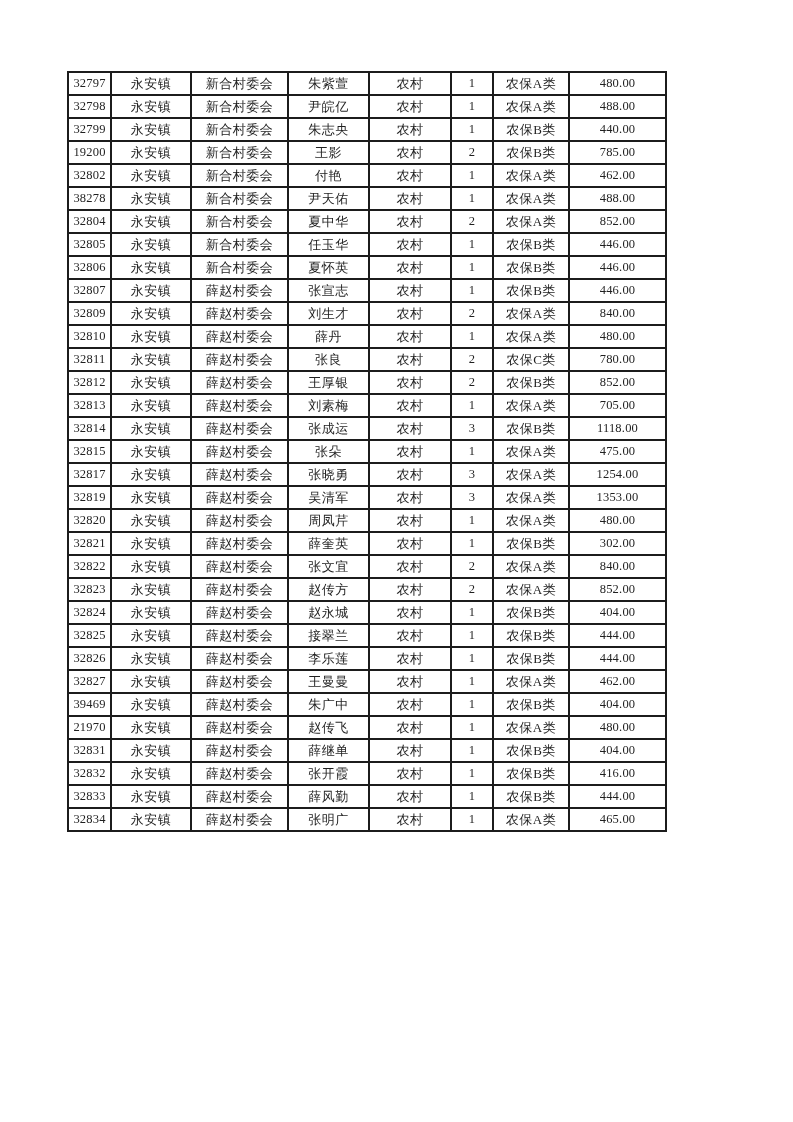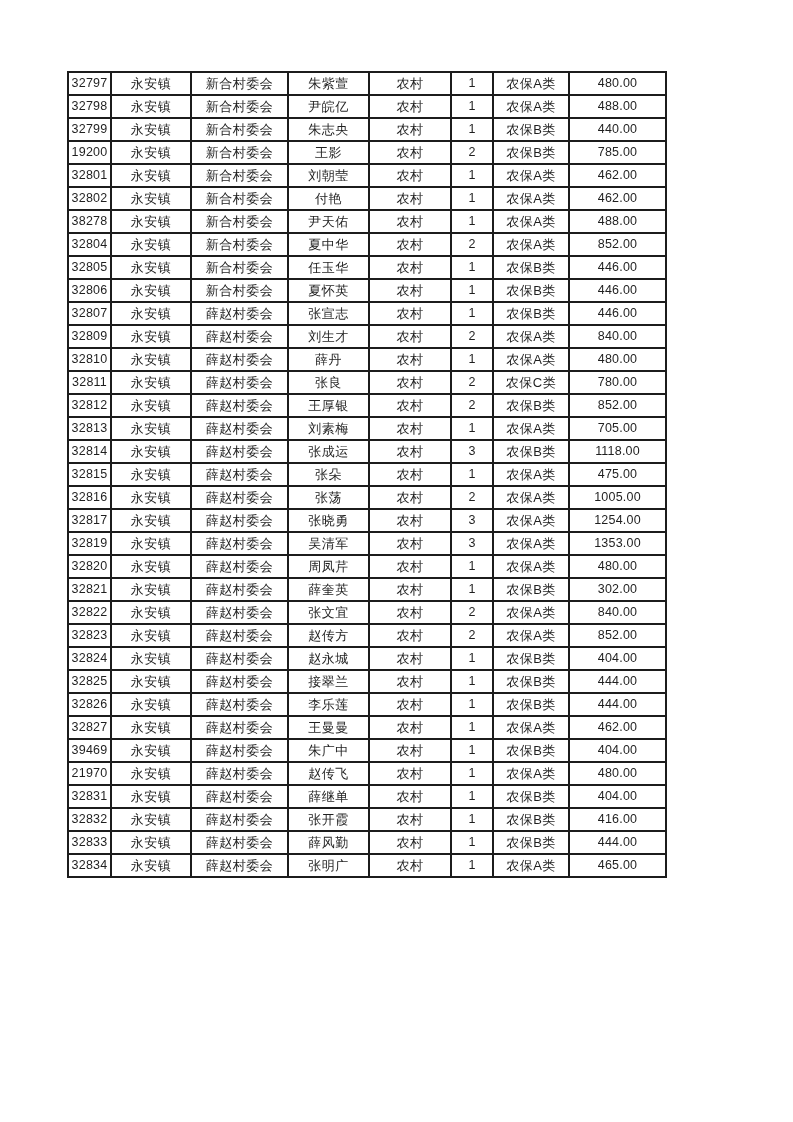--- a/index.html
+++ b/index.html
@@ -6,21 +6,21 @@
     margin: 0;
     padding: 0;
     background: #ffffff;
   }
   .page {
     position: relative;
     width: 793px;
     height: 1122px;
     background: #ffffff;
     overflow: hidden;
-    font-family: Liberation Sans, sans-serif;
+    font-family: Liberation Serif, serif;
     color: #1f1f1f;
   }
   table.roster {
     position: absolute;
     left: 67px;
     top: 71px;
     border-collapse: collapse;
     table-layout: fixed;
     width: 598px;
   }
@@ -92,30 +92,20 @@
     <td class="num">19200</td>
     <td>永安镇</td>
     <td>新合村委会</td>
     <td>王影</td>
     <td>农村</td>
     <td class="num">2</td>
     <td>农保B类</td>
     <td class="num">785.00</td>
   </tr>
         <tr>
-    <td class="num">32801</td>
-    <td>永安镇</td>
-    <td>新合村委会</td>
-    <td>刘朝莹</td>
-    <td>农村</td>
-    <td class="num">1</td>
-    <td>农保A类</td>
-    <td class="num">462.00</td>
-  </tr>
-        <tr>
     <td class="num">32802</td>
     <td>永安镇</td>
     <td>新合村委会</td>
     <td>付艳</td>
     <td>农村</td>
     <td class="num">1</td>
     <td>农保A类</td>
     <td class="num">462.00</td>
   </tr>
         <tr>
@@ -230,30 +220,20 @@
   </tr>
         <tr>
     <td class="num">32815</td>
     <td>永安镇</td>
     <td>薛赵村委会</td>
     <td>张朵</td>
     <td>农村</td>
     <td class="num">1</td>
     <td>农保A类</td>
     <td class="num">475.00</td>
-  </tr>
-        <tr>
-    <td class="num">32816</td>
-    <td>永安镇</td>
-    <td>薛赵村委会</td>
-    <td>张荡</td>
-    <td>农村</td>
-    <td class="num">2</td>
-    <td>农保A类</td>
-    <td class="num">1005.00</td>
   </tr>
         <tr>
     <td class="num">32817</td>
     <td>永安镇</td>
     <td>薛赵村委会</td>
     <td>张晓勇</td>
     <td>农村</td>
     <td class="num">3</td>
     <td>农保A类</td>
     <td class="num">1254.00</td>

